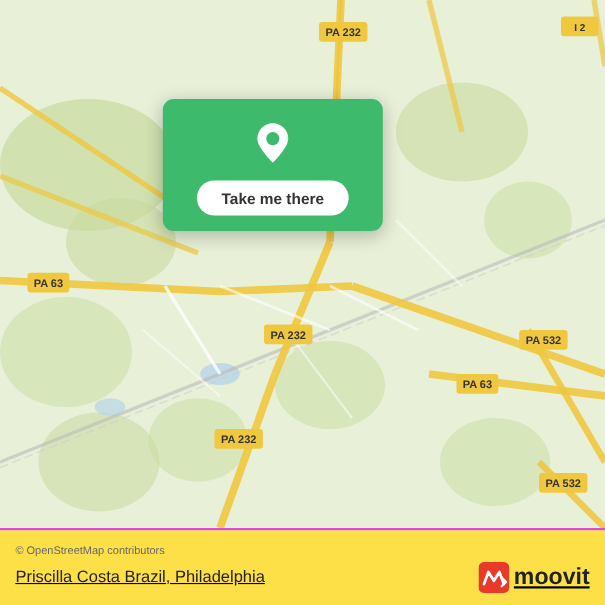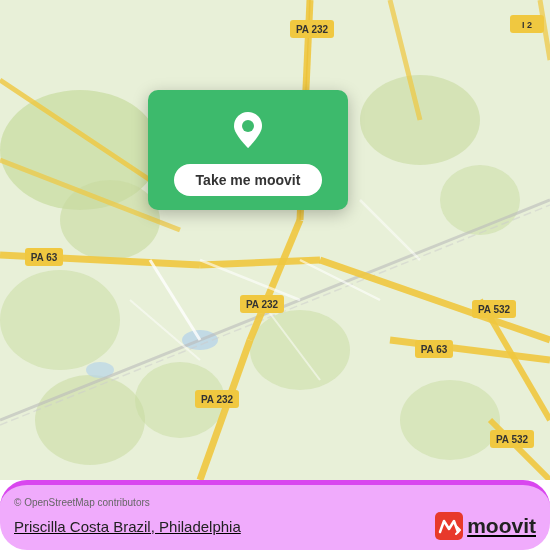--- a/index.html
+++ b/index.html
@@ -58,27 +58,26 @@
       font-size: 14px;
       font-weight: 600;
       cursor: pointer;
       white-space: nowrap;
     }
 
     
     #bottom-bar {
       width: 550px;
       height: 70px;
-      background: #f0abfc;
+      background: #fde047;
       display: flex;
       flex-direction: column;
       justify-content: center;
       padding: 6px 14px 4px;
-      border-top: 5px solid #d946ef;
-      border-radius: 27px;
+      border-top: 2px solid #d946ef;
     }
 
     #attribution {
       font-size: 10px;
       color: #666;
       margin-bottom: 4px;
     }
 
     #bottom-info {
       display: flex;
@@ -189,21 +188,21 @@
 
   </svg>
 
   <div id="location-card">
 
     <svg id="pin-icon" viewBox="0 0 44 44">
       <circle cx="22" cy="18" r="14" fill="white" opacity="0.25"></circle>
       <path d="M22 4 C14.3 4 8 10.3 8 18 C8 26.5 22 40 22 40 C22 40 36 26.5 36 18 C36 10.3 29.7 4 22 4 Z" fill="white"></path>
       <circle cx="22" cy="18" r="6" fill="#3dba6c"></circle>
     </svg>
-    <button id="take-me-there-btn">Take me moovit</button>
+    <button id="take-me-there-btn">Take me there</button>
   </div>
 </div>
 
 <div id="bottom-bar">
   <div id="attribution">
     <span>© OpenStreetMap contributors</span>
   </div>
   <div id="bottom-info">
     <span id="location-name">Priscilla Costa Brazil, Philadelphia</span>
     <div id="moovit-logo">

